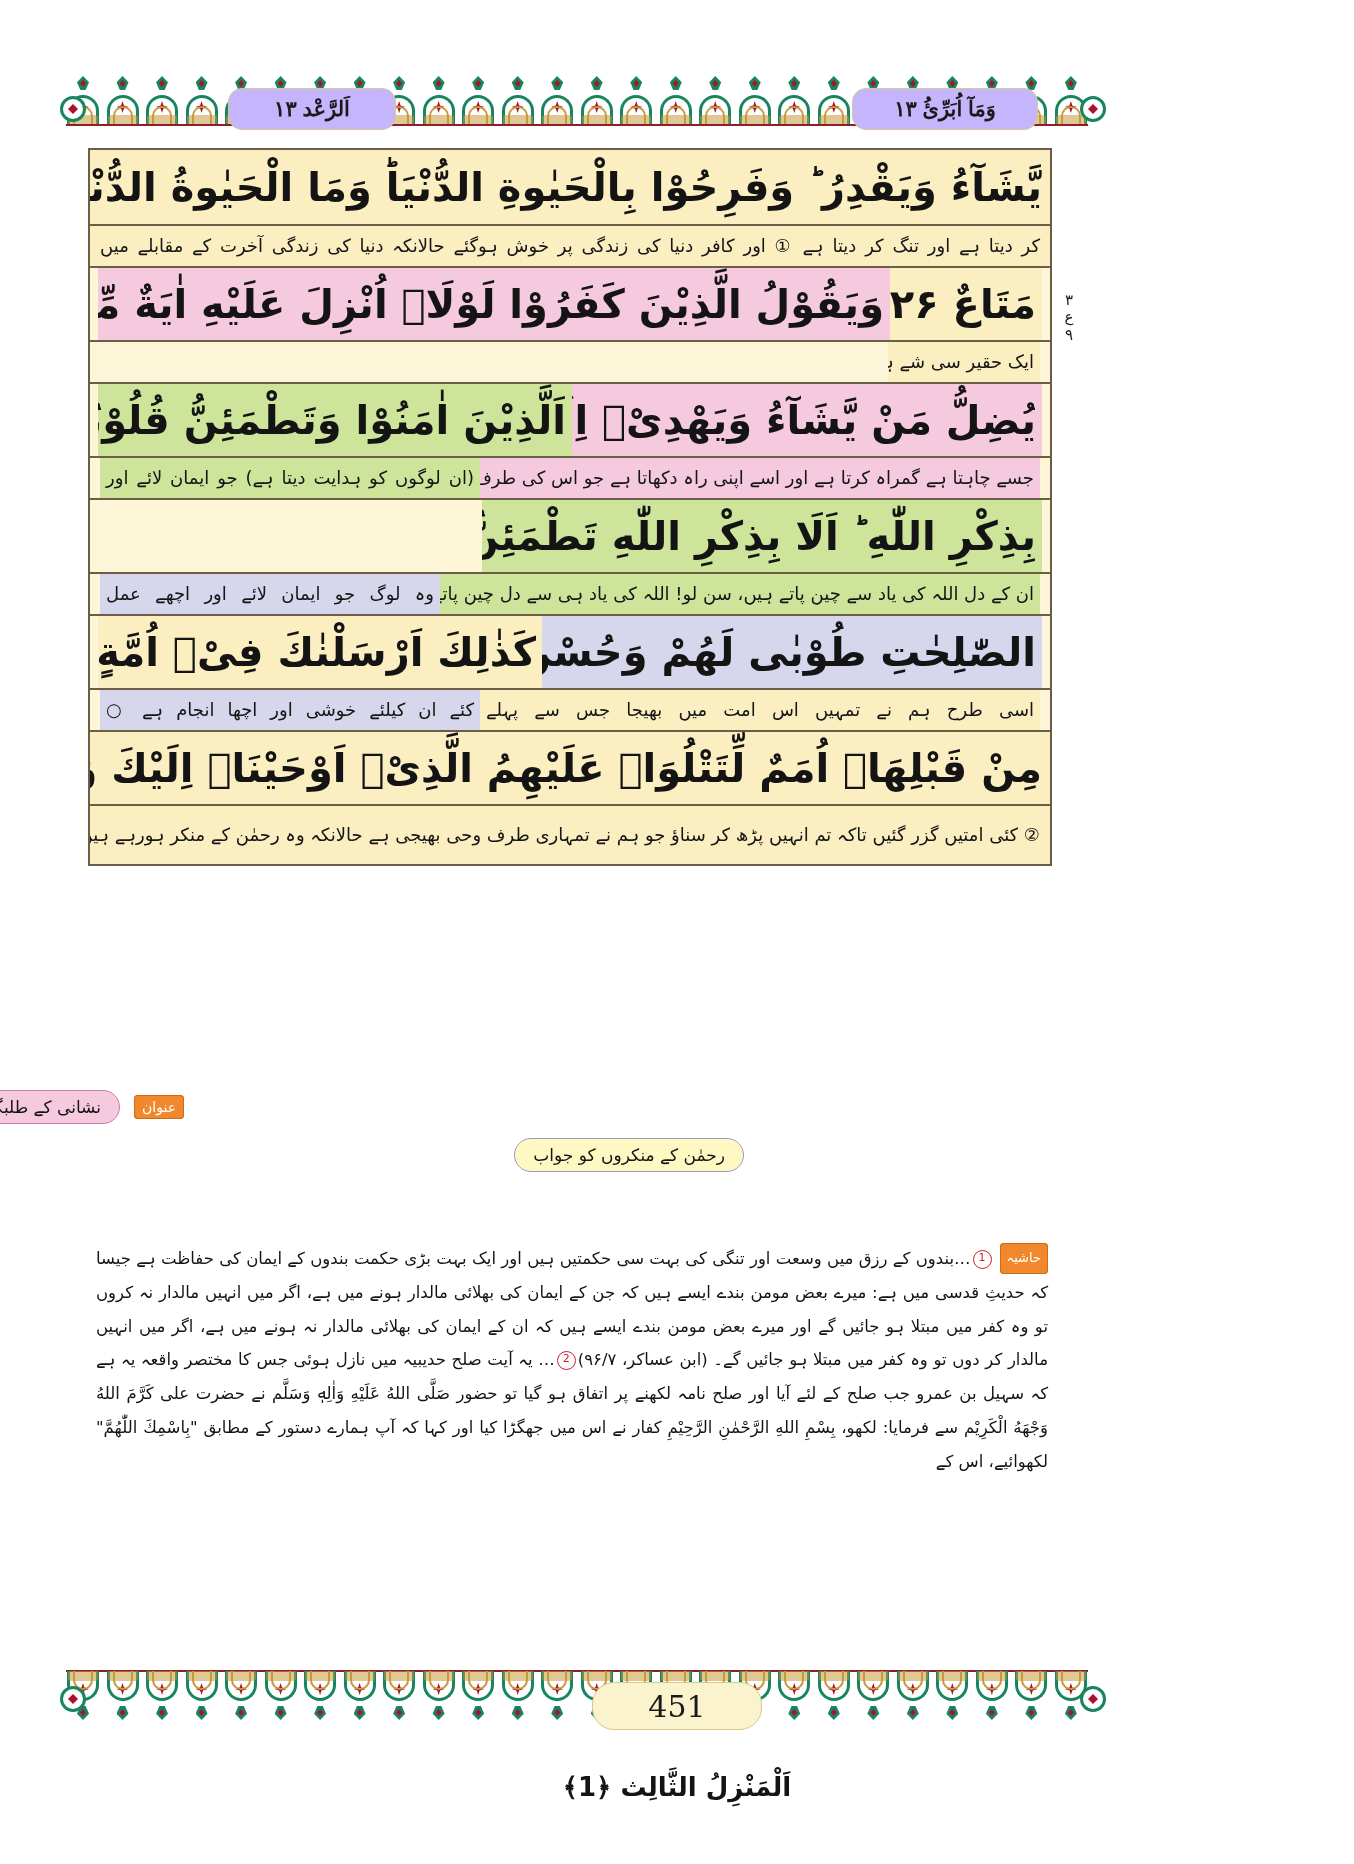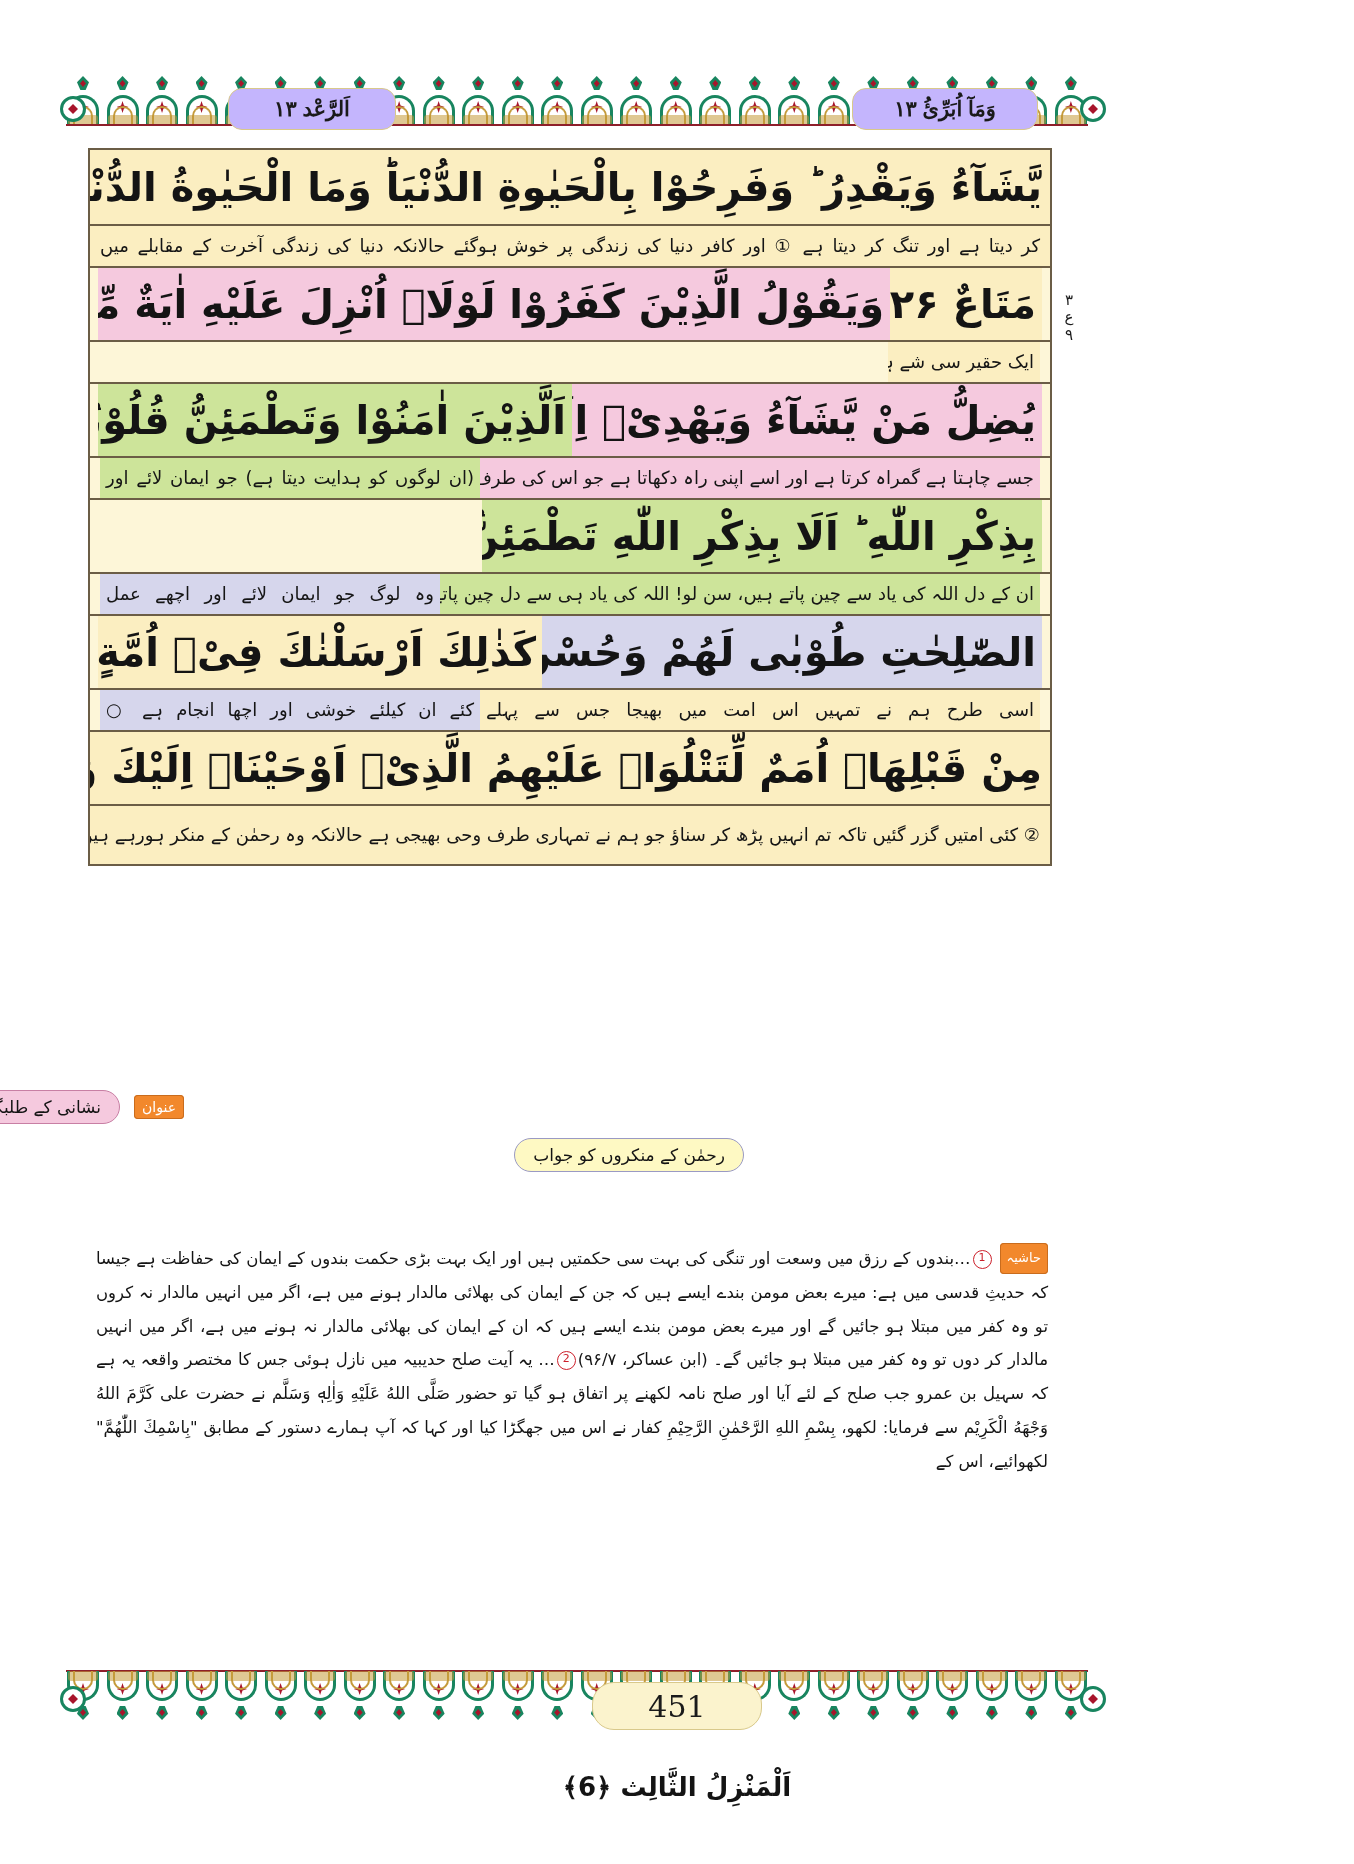--- a/index.html
+++ b/index.html
@@ -801,15 +801,15 @@
         </div>
       </div>
   </div>
   <div class="corner-roundel bl"></div>
   <div class="corner-roundel br"></div>
 
   <div class="page-number">
     <span>451</span>
   </div>
 
-  <div class="manzil">اَلْمَنْزِلُ الثَّالِث ﴿6﴾</div>
+  <div class="manzil">اَلْمَنْزِلُ الثَّالِث ﴿1﴾</div>
 
 </div>
 
 </body></html>

